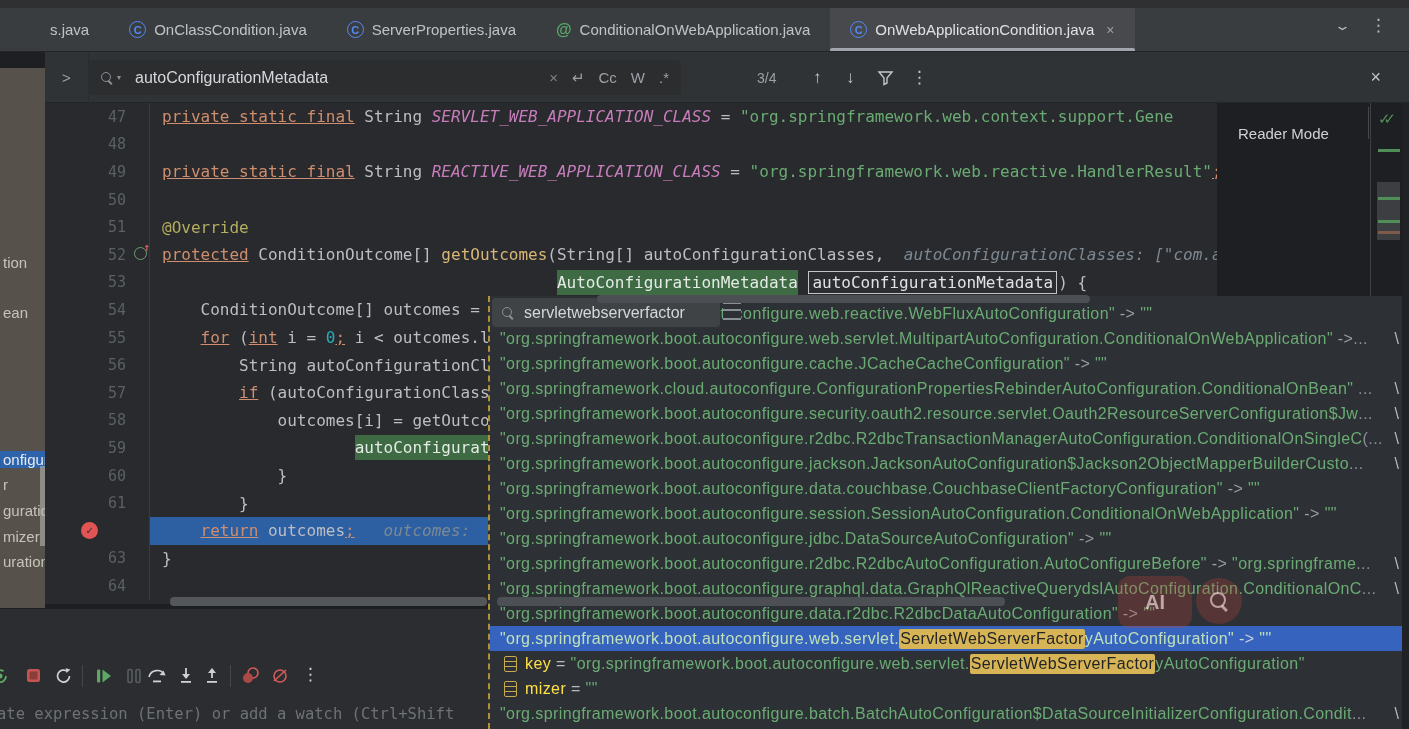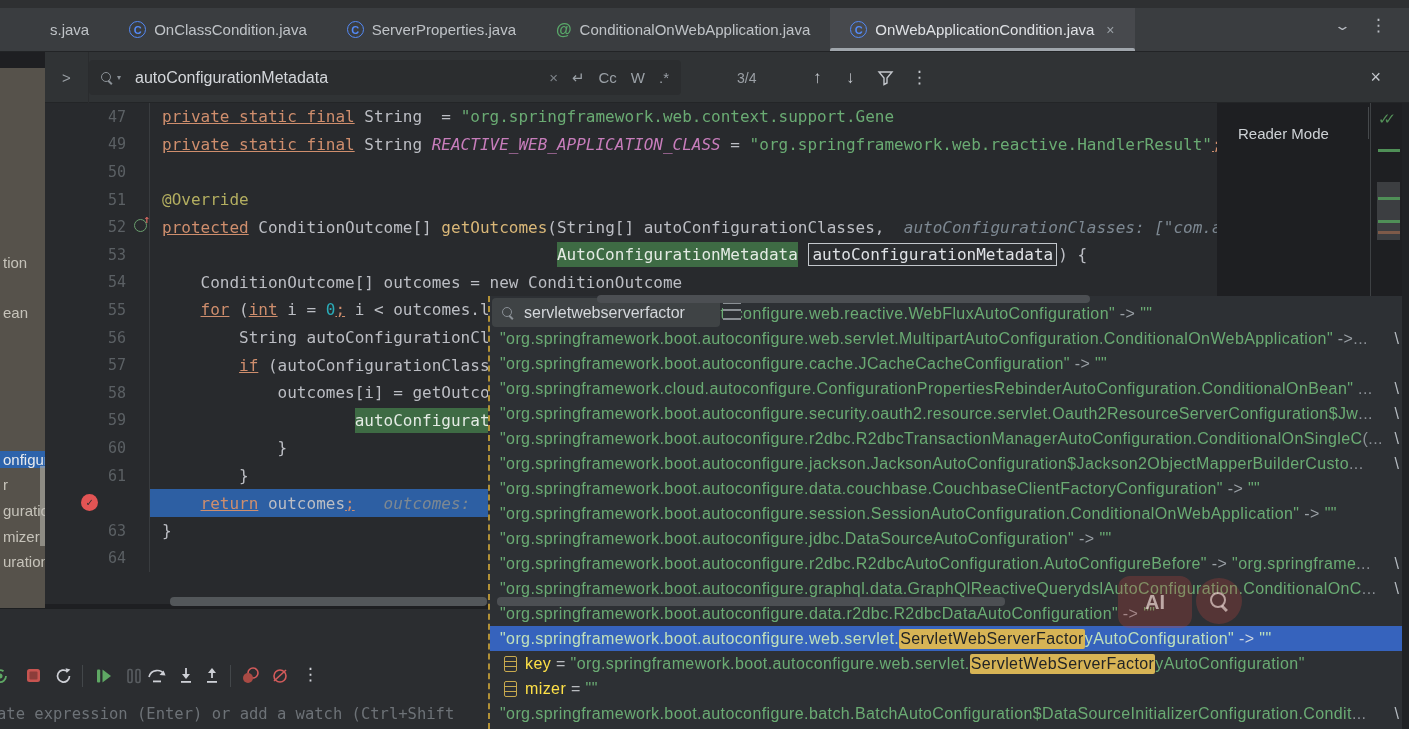--- a/index.html
+++ b/index.html
@@ -37,21 +37,21 @@
     padding:0 12px; gap:14px; }
   .mag { position:relative; width:12px; height:12px; flex:0 0 auto; }
   .mag::before { content:""; position:absolute; left:0; top:0; width:8px; height:8px;
     border:1.7px solid #8a9096; border-radius:50%; }
   .mag::after { content:""; position:absolute; left:8px; top:8px; width:5px; height:1.8px;
     background:#8a9096; transform:rotate(45deg); transform-origin:0 0; }
   .mag-caret { color:#8a9096; font-size:8px; margin-left:-10px; }
   #find-query { flex:1; color:#d4d7db; font-size:16px; }
   .ficon { color:#9ba1a7; font-size:15px; }
   #find-close-small { font-size:15px; color:#7d8288; }
-  #find-count { position:absolute; left:692px; top:0; height:51px; display:flex;
+  #find-count { position:absolute; left:712px; top:0; height:51px; display:flex;
     align-items:center; color:#9ba0a6; font-size:14px; }
   .fnav { position:absolute; top:0; height:51px; display:flex; align-items:center;
     color:#c3c7cc; font-size:17px; }
   #find-filter svg { display:block; }
   #find-bar-close { position:absolute; right:28px; top:0; height:51px; display:flex;
     align-items:center; color:#c3c7cc; font-size:18px; }
 
   
   #strip { position:absolute; left:0; top:52px; width:45px; height:553px;
     background:#56524b; overflow:hidden; z-index:5;margin-top:16px; }
@@ -217,21 +217,22 @@
     <span class="si sel" style="top:383px">onfigur</span>
     <span class="si" style="top:408px">r</span>
     <span class="si" style="top:434px">guratio</span>
     <span class="si" style="top:460px">mizer</span>
     <span class="si" style="top:485px">uration</span>
     <span id="strip-scroll"></span>
   </div>
 
   <div id="editor">
     <div id="code-lines">
-        <div class="cl"><div class="gut">47</div><div class="ct"><span class="tk-kw">private static final</span><span class="tk-pl"> String </span><span class="tk-pl"> = </span><span class="tk-str">"org.springframework.web.context.support.Gene</span></div></div>
+        <div class="cl"><div class="gut">47</div><div class="ct"><span class="tk-kw">private static final</span><span class="tk-pl"> String </span><span class="tk-const">SERVLET_WEB_APPLICATION_CLASS</span><span class="tk-pl"> = </span><span class="tk-str">"org.springframework.web.context.support.Gene</span></div></div>
+        <div class="cl"><div class="gut">48</div><div class="ct"></div></div>
         <div class="cl"><div class="gut">49</div><div class="ct"><span class="tk-kw">private static final</span><span class="tk-pl"> String </span><span class="tk-const">REACTIVE_WEB_APPLICATION_CLASS</span><span class="tk-pl"> = </span><span class="tk-str">"org.springframework.web.reactive.HandlerResult"</span><span class="tk-kw">;</span></div></div>
         <div class="cl"><div class="gut">50</div><div class="ct"></div></div>
         <div class="cl"><div class="gut">51</div><div class="ct"><span class="tk-ann">@Override</span></div></div>
         <div class="cl"><div class="gut">52<span class="gicon override"></span></div><div class="ct"><span class="tk-kw">protected</span><span class="tk-pl"> ConditionOutcome[] </span><span class="tk-m">getOutcomes</span><span class="tk-pl">(String[] autoConfigurationClasses,</span><span class="tk-hint">  autoConfigurationClasses: ["com.alibaba.dru...</span></div></div>
         <div class="cl"><div class="gut">53</div><div class="ct"><span class="tk-pl">                                         </span><span class="tk-match">AutoConfigurationMetadata</span><span class="tk-pl"> </span><span class="tk-cur">autoConfigurationMetadata</span><span class="tk-pl">) { </span></div></div>
         <div class="cl"><div class="gut">54</div><div class="ct"><span class="tk-pl">    ConditionOutcome[] outcomes = new ConditionOutcome</span></div></div>
         <div class="cl"><div class="gut">55</div><div class="ct"><span class="tk-pl">    </span><span class="tk-kw">for</span><span class="tk-pl"> (</span><span class="tk-kw">int</span><span class="tk-pl"> i = </span><span class="tk-num">0</span><span class="tk-kw">;</span><span class="tk-pl"> i &lt; outcomes.length;</span></div></div>
         <div class="cl"><div class="gut">56</div><div class="ct"><span class="tk-pl">        String autoConfigurationClass = autoCon</span></div></div>
         <div class="cl"><div class="gut">57</div><div class="ct"><span class="tk-pl">        </span><span class="tk-kw">if</span><span class="tk-pl"> (autoConfigurationClasses</span></div></div>
         <div class="cl"><div class="gut">58</div><div class="ct"><span class="tk-pl">            outcomes[i] = getOutcomes(</span></div></div>

